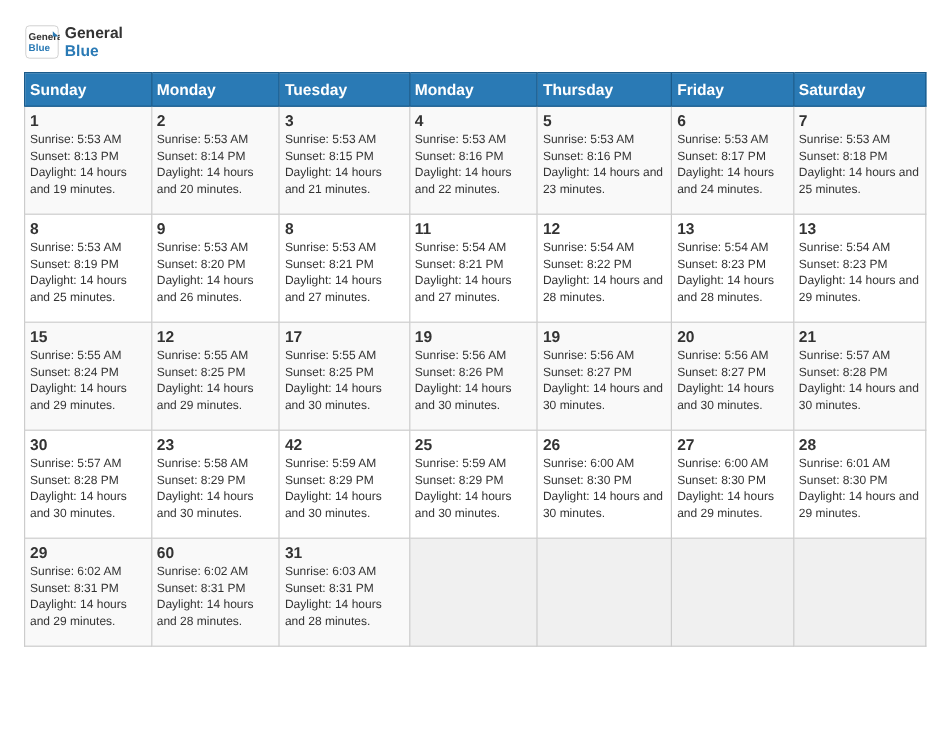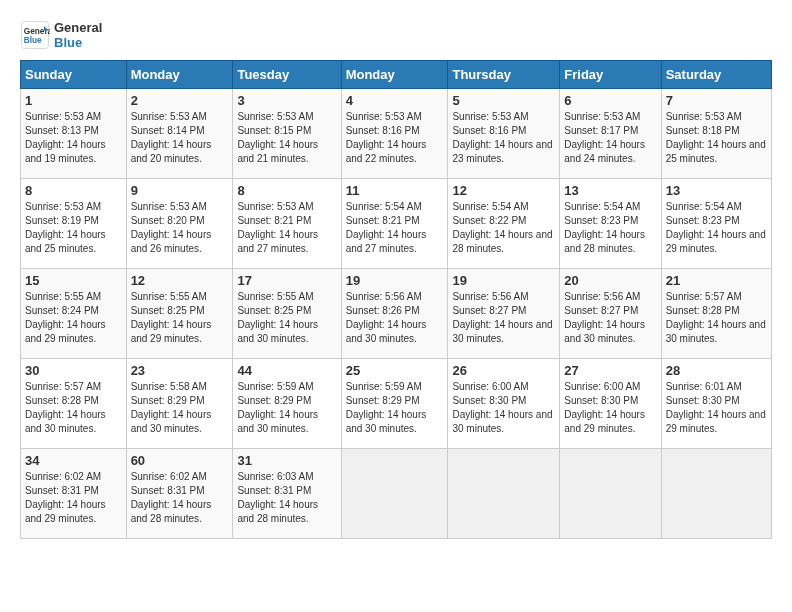--- a/index.html
+++ b/index.html
@@ -159,33 +159,33 @@
         <td><span class="day-num">20</span>
 <span class="day-info">Sunrise: 5:56 AM<br>Sunset: 8:27 PM<br>Daylight: 14 hours and 30 minutes.</span></td>
         <td><span class="day-num">21</span>
 <span class="day-info">Sunrise: 5:57 AM<br>Sunset: 8:28 PM<br>Daylight: 14 hours and 30 minutes.</span></td>
       </tr>
       <tr>
         <td><span class="day-num">30</span>
 <span class="day-info">Sunrise: 5:57 AM<br>Sunset: 8:28 PM<br>Daylight: 14 hours and 30 minutes.</span></td>
         <td><span class="day-num">23</span>
 <span class="day-info">Sunrise: 5:58 AM<br>Sunset: 8:29 PM<br>Daylight: 14 hours and 30 minutes.</span></td>
-        <td><span class="day-num">44</span>
+        <td><span class="day-num">42</span>
 <span class="day-info">Sunrise: 5:59 AM<br>Sunset: 8:29 PM<br>Daylight: 14 hours and 30 minutes.</span></td>
         <td><span class="day-num">25</span>
 <span class="day-info">Sunrise: 5:59 AM<br>Sunset: 8:29 PM<br>Daylight: 14 hours and 30 minutes.</span></td>
         <td><span class="day-num">26</span>
 <span class="day-info">Sunrise: 6:00 AM<br>Sunset: 8:30 PM<br>Daylight: 14 hours and 30 minutes.</span></td>
         <td><span class="day-num">27</span>
 <span class="day-info">Sunrise: 6:00 AM<br>Sunset: 8:30 PM<br>Daylight: 14 hours and 29 minutes.</span></td>
         <td><span class="day-num">28</span>
 <span class="day-info">Sunrise: 6:01 AM<br>Sunset: 8:30 PM<br>Daylight: 14 hours and 29 minutes.</span></td>
       </tr>
       <tr>
-        <td><span class="day-num">34</span>
+        <td><span class="day-num">29</span>
 <span class="day-info">Sunrise: 6:02 AM<br>Sunset: 8:31 PM<br>Daylight: 14 hours and 29 minutes.</span></td>
         <td><span class="day-num">60</span>
 <span class="day-info">Sunrise: 6:02 AM<br>Sunset: 8:31 PM<br>Daylight: 14 hours and 28 minutes.</span></td>
         <td><span class="day-num">31</span>
 <span class="day-info">Sunrise: 6:03 AM<br>Sunset: 8:31 PM<br>Daylight: 14 hours and 28 minutes.</span></td>
         <td class="empty-cell"></td>
         <td class="empty-cell"></td>
         <td class="empty-cell"></td>
         <td class="empty-cell"></td>
       </tr>

